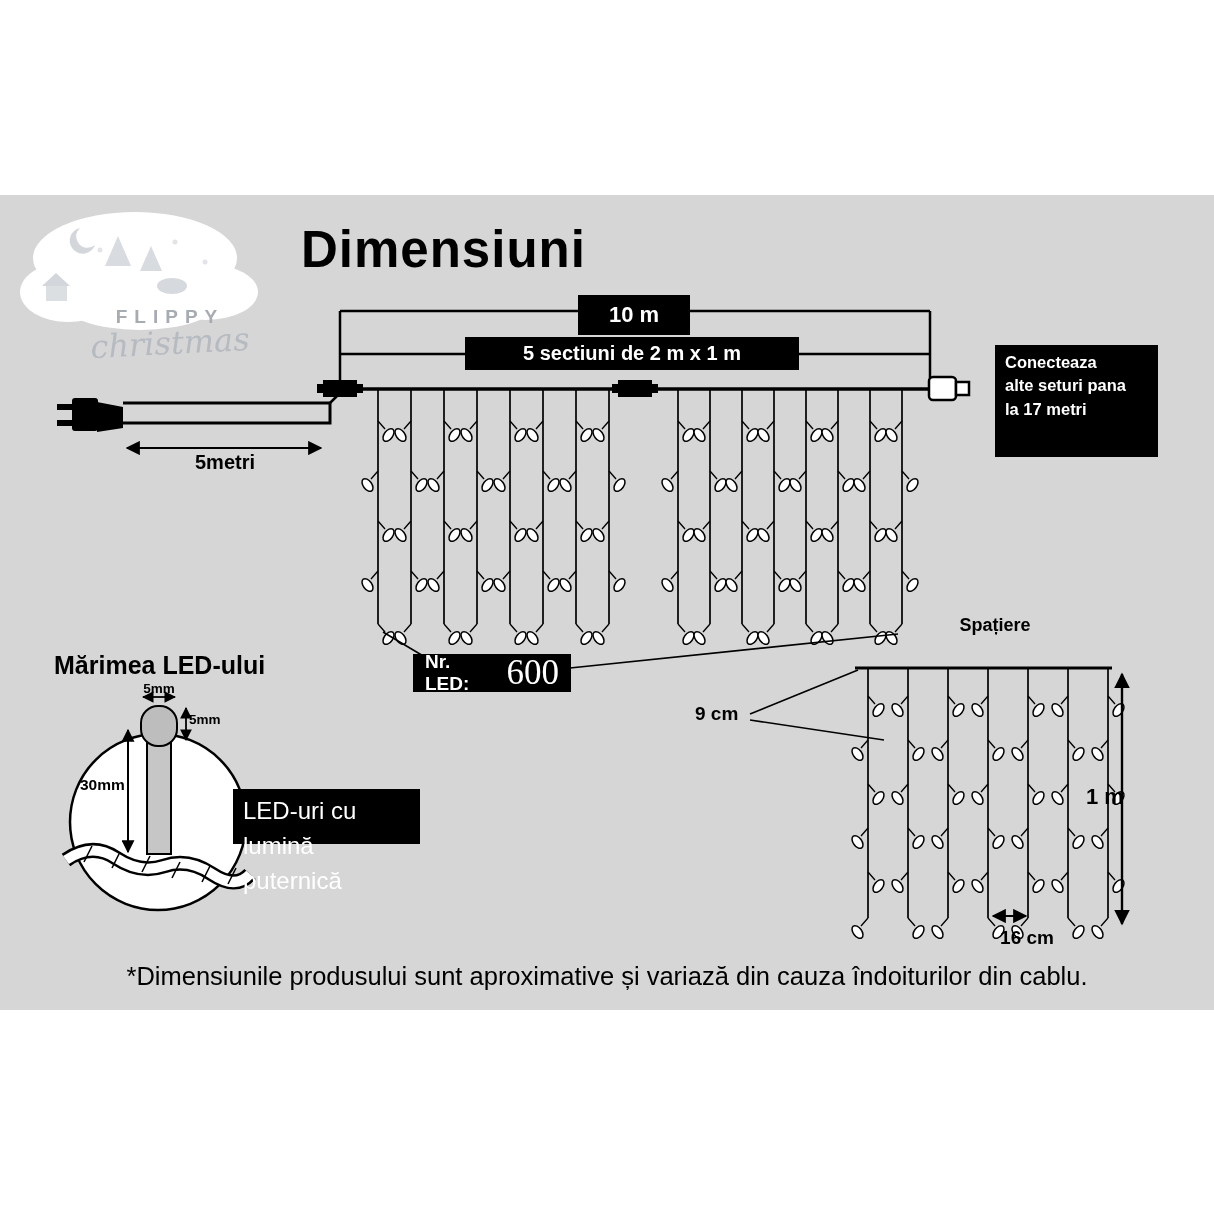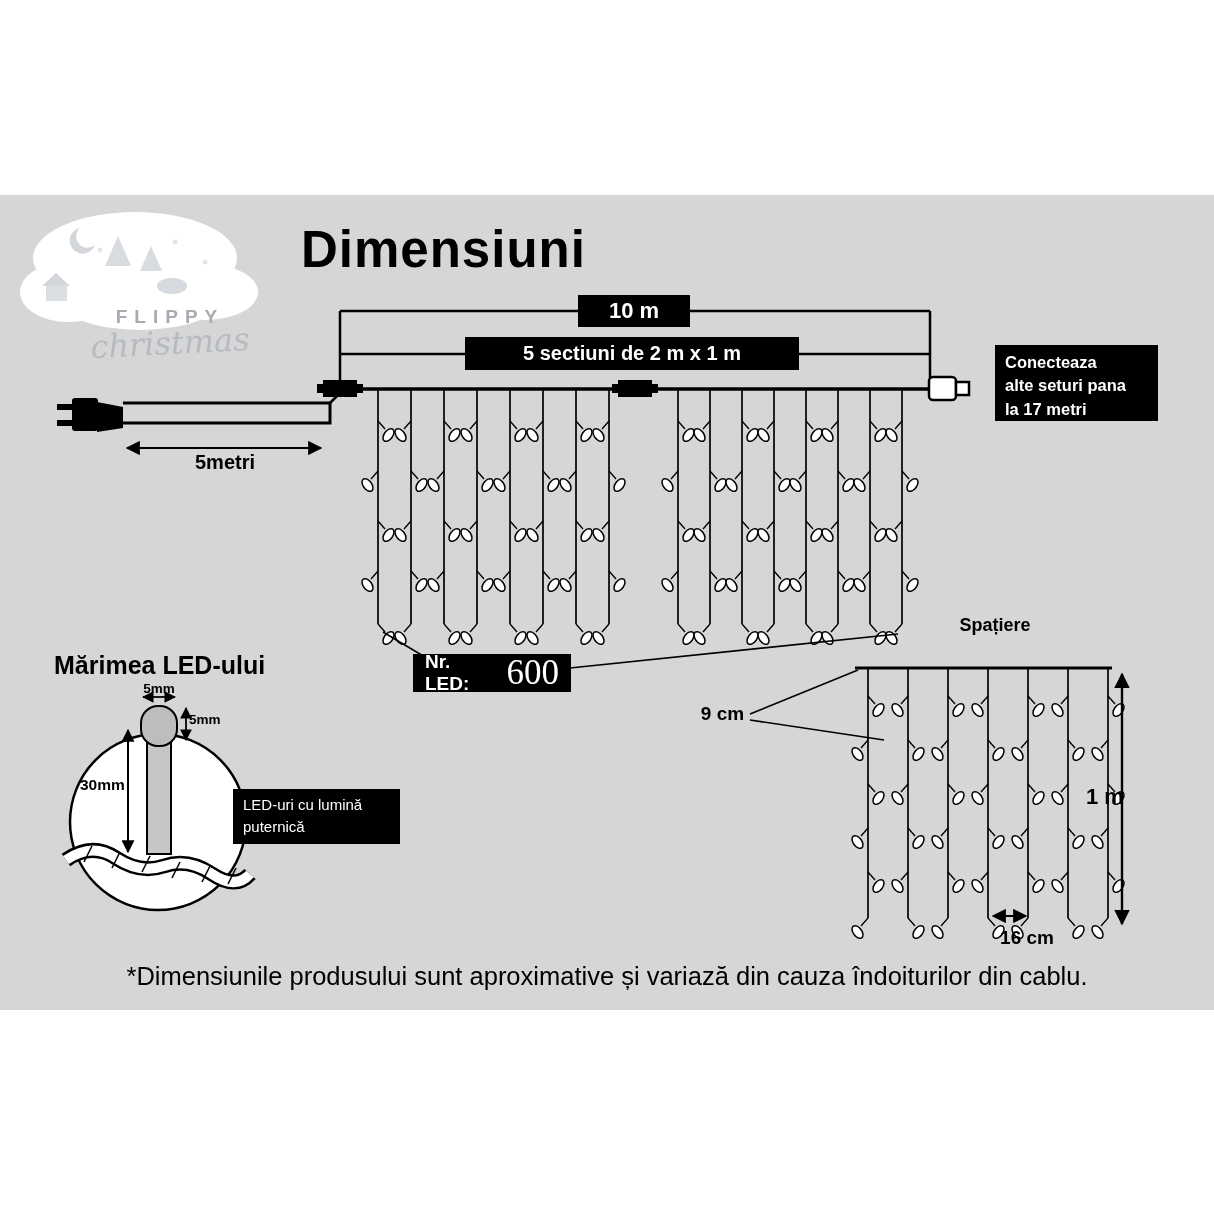--- a/index.html
+++ b/index.html
@@ -11,37 +11,37 @@
   .txt{z-index:2;}
   .blackbox{background:#000;color:#fff;font-weight:bold;z-index:2;
             display:flex;align-items:center;justify-content:center;box-sizing:border-box;}
   .blackbox.block{display:block;text-align:left;}
   .label{font-weight:bold;z-index:2;}
   #page-title{left:301px;top:220px;width:600px;text-align:left;font-size:51px;font-weight:bold;letter-spacing:1px;}
   #logo-flippy{left:95px;top:306px;width:150px;text-align:center;color:#a7abb2;font-size:19px;
                letter-spacing:7px;font-weight:600;}
   #logo-christmas{left:70px;top:324px;width:200px;text-align:center;color:#b6bac1;font-size:32px;
                   font-family:"DejaVu Serif",serif;font-style:italic;transform:rotate(-3deg);}
-  #box-10m{left:578px;top:295px;width:112px;height:32px;font-size:22px;}
+  #box-10m{left:578px;top:295px;width:112px;height:40px;font-size:22px;}
   #box-sections{left:465px;top:337px;width:334px;height:33px;font-size:20px;}
-  #box-connect{left:995px;top:345px;width:163px;height:76px;font-size:16.5px;line-height:1.42;
+  #box-connect{left:995px;top:345px;width:163px;height:112px;font-size:16.5px;line-height:1.42;
                padding:6px 0 0 10px;}
   #label-5metri{left:150px;top:451px;width:150px;text-align:center;font-size:20px;}
   #box-nrled{left:413px;top:654px;width:158px;height:38px;font-size:19px;justify-content:flex-start;
              padding:0 12px;gap:20px;}
   #box-nrled .val{font-family:"Liberation Serif",serif;font-weight:400;font-size:35px;}
   #spatiere-title{left:930px;top:615px;width:130px;text-align:center;font-size:18px;}
-  #label-9cm{left:695px;top:703px;width:55px;text-align:center;font-size:19px;}
+  #label-9cm{left:695px;top:703px;width:55px;font-size:19px;}
   #label-1m{left:1086px;top:784px;width:60px;font-size:22px;}
   #label-16cm{left:987px;top:927px;width:80px;text-align:center;font-size:19px;}
   #marimea-title{left:54px;top:651px;width:280px;font-size:25px;}
   #label-5mm-top{left:134px;top:681px;width:50px;text-align:center;font-size:13.5px;}
   #label-5mm-right{left:189px;top:712px;width:50px;font-size:13.5px;}
   #label-30mm{left:80px;top:776px;width:50px;font-size:15.5px;}
-  #box-led-note{left:233px;top:789px;width:167px;height:55px;font-size:15px;font-weight:400;
+  #box-led-note{left:233px;top:789px;width:187px;height:55px;font-size:24px;font-weight:400;
                 line-height:1.45;padding:5px 0 0 10px;}
   #footer-text{left:0;top:962px;width:1214px;text-align:center;font-size:25.5px;}
 </style>
 </head>
 <body>
 
 <div id="page">
   <div id="band" class="abs"></div>
 
   <svg id="diagram-svg" class="abs" viewBox="0 0 1214 1214">

